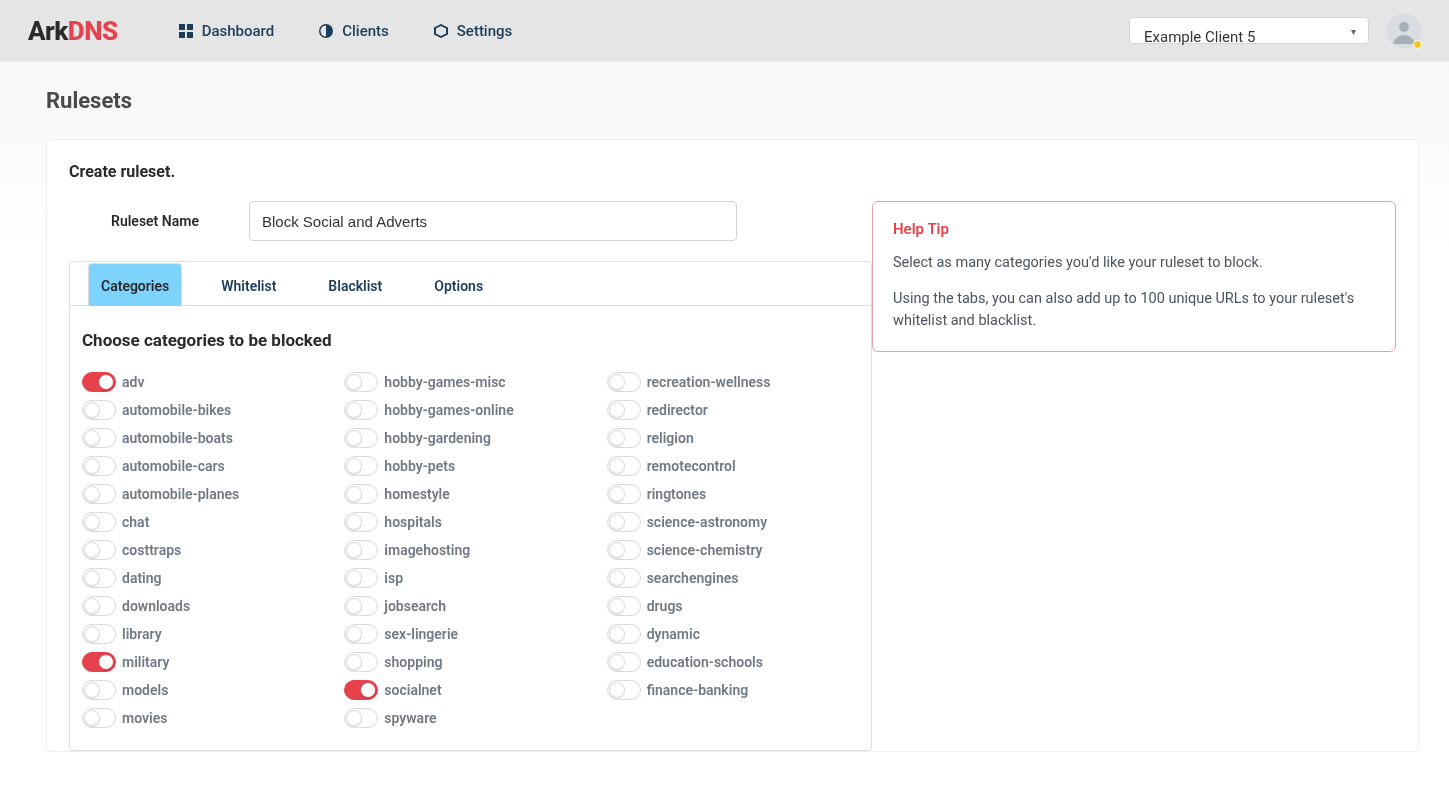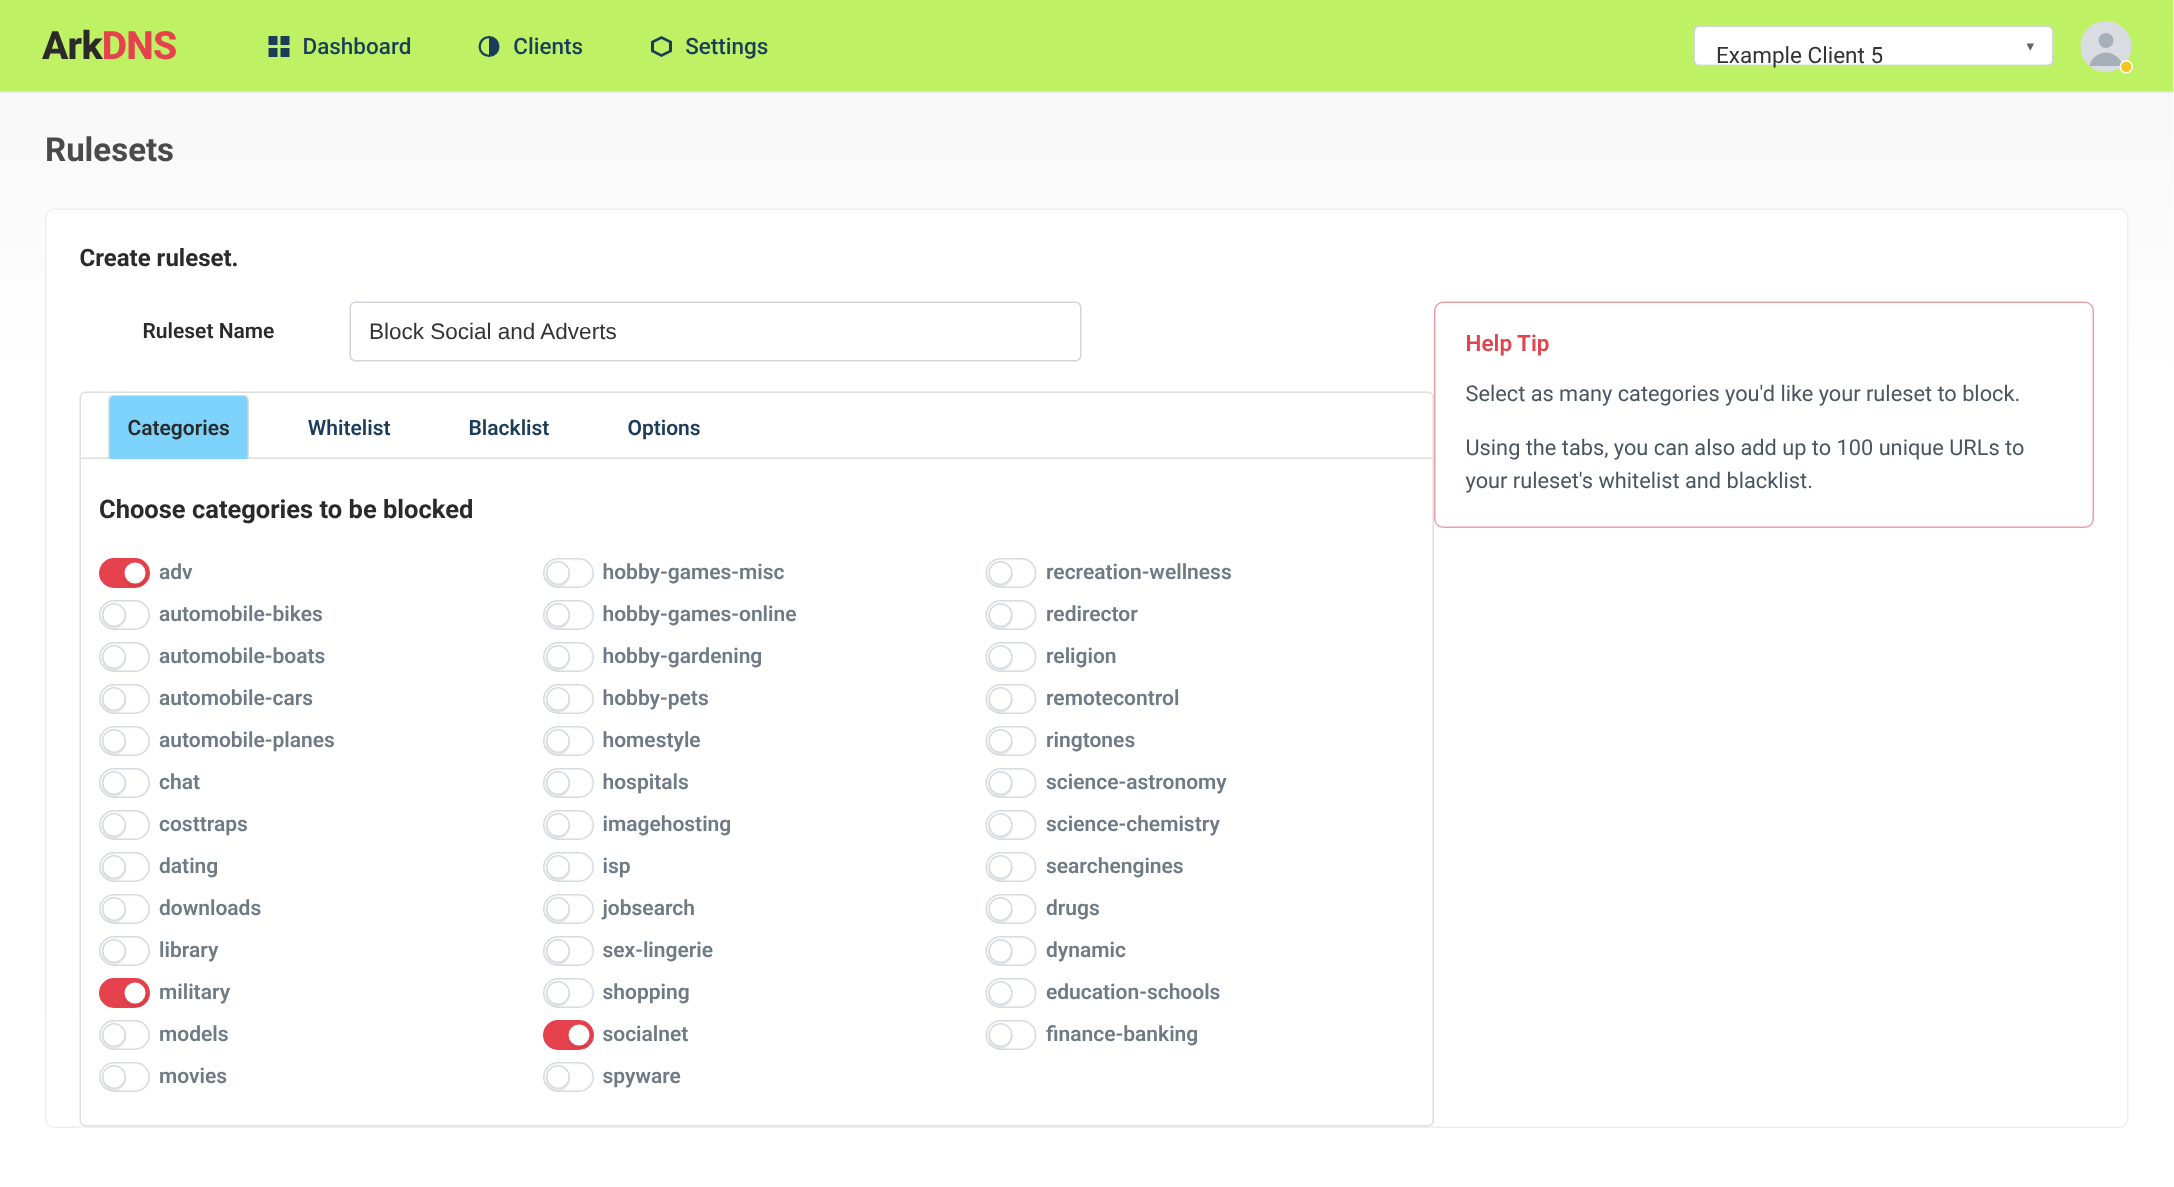--- a/index.html
+++ b/index.html
@@ -7,21 +7,21 @@
   body {
     font-family: -apple-system, BlinkMacSystemFont, "Segoe UI", Roboto, "Helvetica Neue", Arial, sans-serif;
     background: linear-gradient(to bottom, #f5f5f5 0, #ffffff 260px);
     color: #333;
     font-size: 14px;
   }
 
   
   .topbar {
     height: 62px;
-    background: #bef264;
+    background: #e5e5e5;
     display: flex;
     align-items: center;
     padding: 0 28px;
     border-bottom: 1px solid #eceef0;
   }
   .logo {
     font-size: 26px;
     font-weight: 800;
     letter-spacing: -0.5px;
     margin-right: 60px;
@@ -91,21 +91,21 @@
     position:absolute;
     bottom:-1px; right:-1px;
     width:9px; height:9px;
     border-radius:50%;
     background:#f3c623;
     border:1px solid #fff;
   }
 
   
   .page {
-    padding: 26px 30px 0 30px;
+    padding: 26px 30px 0 46px;
   }
   .page-title {
     font-size: 22px;
     font-weight: 700;
     color: #4a4a4a;
     margin-bottom: 26px;
   }
 
   .card {
     background: #fff;
@@ -118,21 +118,21 @@
     font-weight: 700;
     color: #2a2a2a;
     margin-bottom: 20px;
   }
 
   .layout {
     display: flex;
     align-items: flex-start;
   }
   .col-main { flex: 1; min-width: 0; }
-  .col-side { width: 440px; }
+  .col-side { width: 524px; }
 
   
   .form-row {
     display:flex;
     align-items:center;
     gap: 28px;
     margin-bottom: 20px;
     padding-left: 42px;
   }
   .form-label {

